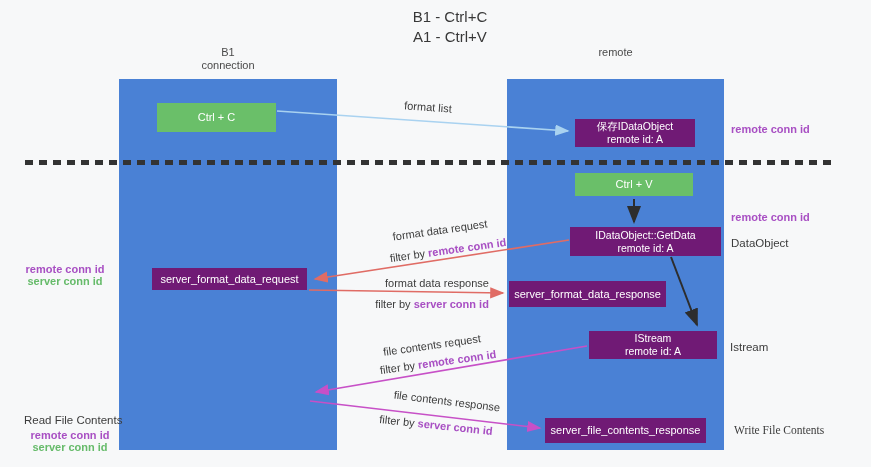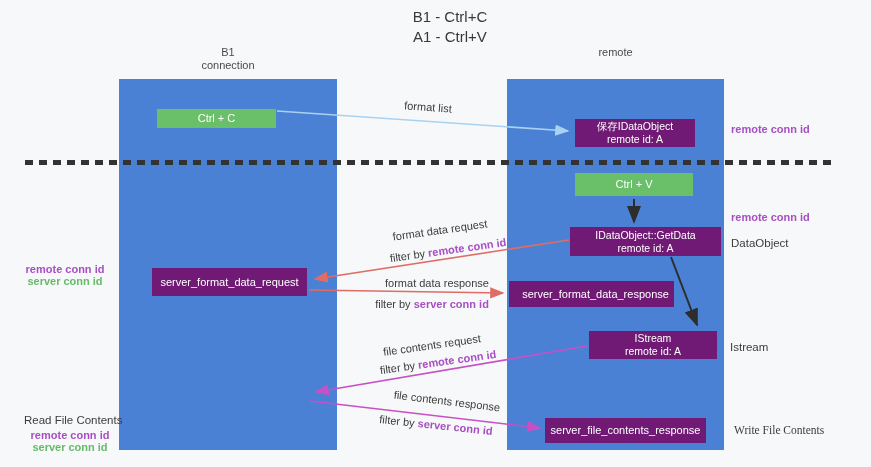--- a/index.html
+++ b/index.html
@@ -67,21 +67,21 @@
     </defs>
     <line x1="277" y1="111" x2="568" y2="131" stroke="#a9d2f0" stroke-width="1.6" marker-end="url(#m-blue)"></line>
     <line x1="634" y1="199" x2="634" y2="222" stroke="#2d2d2d" stroke-width="2" marker-end="url(#m-black)"></line>
     <line x1="671" y1="257" x2="697" y2="325" stroke="#2d2d2d" stroke-width="2" marker-end="url(#m-black)"></line>
     <line x1="569" y1="240" x2="315" y2="279" stroke="#e06c65" stroke-width="1.6" marker-end="url(#m-red)"></line>
     <line x1="309" y1="290" x2="503" y2="293" stroke="#e06c65" stroke-width="1.6" marker-end="url(#m-red)"></line>
     <line x1="587" y1="346" x2="316" y2="392" stroke="#c750c7" stroke-width="1.6" marker-end="url(#m-mag)"></line>
     <line x1="310" y1="401" x2="540" y2="428" stroke="#c750c7" stroke-width="1.6" marker-end="url(#m-mag)"></line>
   </svg>
 
-  <div class="box green" style="left:157px;top:109px;width:119px;height:19px;">
+  <div class="box green" style="left:157px;top:103px;width:119px;height:29px;">
     <span>Ctrl + C</span>
   </div>
 
   <div class="box orange" style="left:575px;top:119px;width:120px;height:28px;font-size:10.5px;">
     <span>
       <span class="l2">保存IDataObject</span>
       <span class="l2">remote id: A</span>
     </span>
   </div>
 
@@ -89,25 +89,25 @@
     <span>Ctrl + V</span>
   </div>
 
   <div class="box orange" style="left:570px;top:227px;width:151px;height:29px;font-size:10.5px;">
     <span>
       <span class="l2">IDataObject::GetData</span>
       <span class="l2">remote id: A</span>
     </span>
   </div>
 
-  <div class="box orange" style="left:152px;top:268px;width:155px;height:28px;">
+  <div class="box orange" style="left:152px;top:268px;width:155px;height:22px;">
     <span>server_format_data_request</span>
   </div>
 
-  <div class="box orange" style="left:509px;top:281px;width:157px;height:26px;padding-left:8px;">
+  <div class="box orange" style="left:509px;top:281px;width:157px;height:26px;">
     <span>server_format_data_response</span>
   </div>
 
   <div class="box orange" style="left:589px;top:331px;width:128px;height:28px;font-size:10.5px;">
     <span>
       <span class="l2">IStream</span>
       <span class="l2">remote id: A</span>
     </span>
   </div>
 

